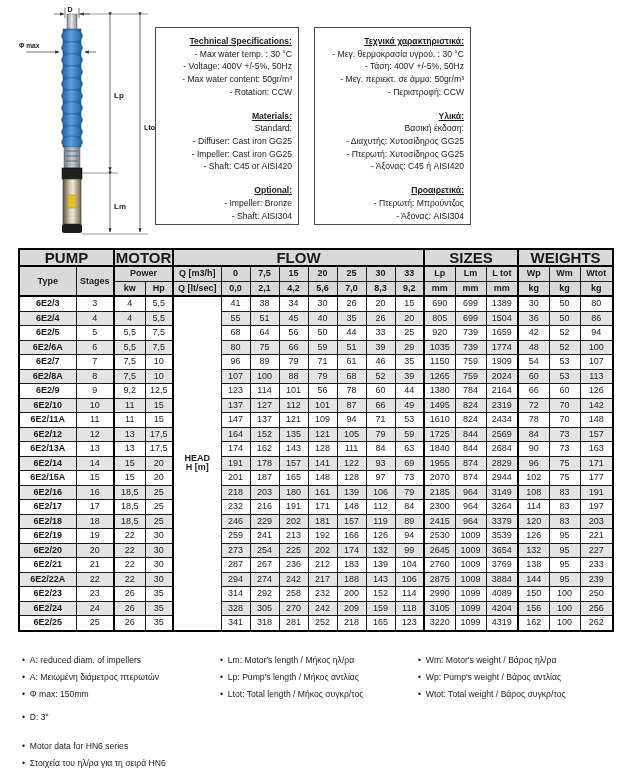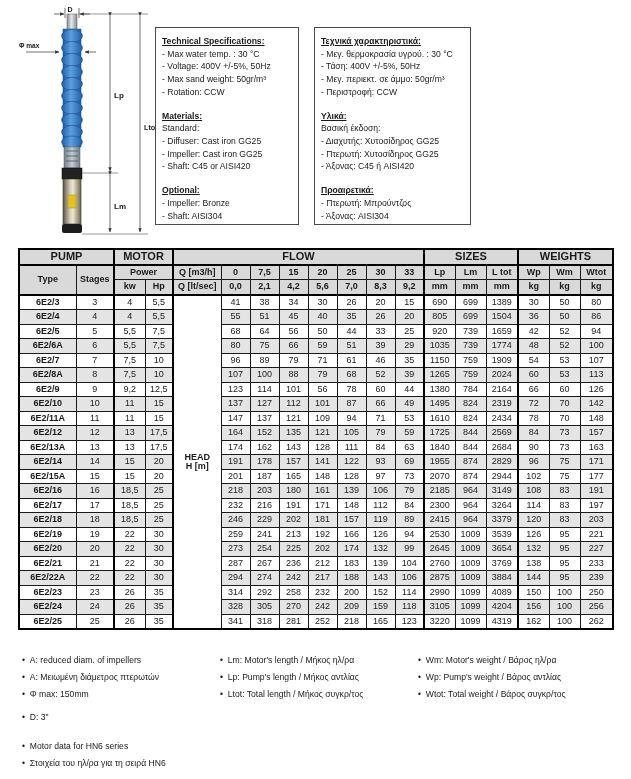--- a/index.html
+++ b/index.html
@@ -1,37 +1,37 @@
 <!DOCTYPE html>
 <html><head>
 <meta charset="utf-8">
 <style>
   html,body{margin:0;padding:0;background:#fff;}
   .page{position:relative;width:631px;height:779px;background:#fff;overflow:hidden;
         font-family:"Liberation Sans",sans-serif;color:#1a1a1a;}
 
   
   .spec-box{position:absolute;border:1px solid #4a4a4a;background:#fff;
-            font-size:8.6px;line-height:1.48;padding:7px 6px;box-sizing:border-box;}
+            font-size:8.6px;line-height:1.48;padding:7px 6px;box-sizing:border-box;text-align:right;}
   .spec-box .line{white-space:nowrap;}
   .spec-title{font-weight:bold;text-decoration:underline;}
   .mt{margin-top:11px;}
   #spec-en{left:155px;top:27px;width:144px;height:198px;}
   #spec-gr{left:314px;top:27px;width:157px;height:198px;}
 
   
   #diagram{position:absolute;left:18px;top:6px;width:138px;height:234px;}
 
   
   table.pump{position:absolute;left:18px;top:248px;border-collapse:collapse;
              table-layout:fixed;width:594px;border:2px solid #000;}
   table.pump th,table.pump td{border:1px solid #1a1a1a;padding:0;text-align:center;
              font-size:9px;height:13.5px;line-height:1;overflow:hidden;white-space:nowrap;}
   table.pump th{background:#d9d9d9;font-weight:bold;}
-  table.pump thead tr.grp th{font-size:11px;border-bottom:2px solid #000;}
+  table.pump thead tr.grp th{font-size:15px;border-bottom:2px solid #000;}
   table.pump th.hb{border-bottom:2px solid #000;}
   .b-med{border-left:2px solid #000 !important;}
   tbody tr.alt td{background:#e4e4e4;}
   td.c-type{font-weight:bold;}
   td.head-cell{background:#fff !important;font-weight:bold;font-size:9.5px;
                border-right:2px solid #000;vertical-align:middle;line-height:1.3;}
 
   
   .notes{position:absolute;top:652px;left:0;width:631px;font-size:8.6px;}
   .notes .col{position:absolute;top:0;}
@@ -123,21 +123,21 @@
     <text x="96" y="203" font-size="8" font-weight="bold" fill="#1a1a1a">Lm</text>
 
     <line x1="122" y1="10" x2="122" y2="226" stroke="#333" stroke-width="0.7" marker-start="url(#ah)" marker-end="url(#ah)"></line>
     <text x="126" y="124" font-size="7.2" font-weight="bold" fill="#1a1a1a">Ltot</text>
   </svg>
 
   <div id="spec-en" class="spec-box">
     <div class="line spec-title">Technical Specifications:</div>
     <div class="line">- Max water temp. : 30 °C</div>
     <div class="line">- Voltage: 400V +/-5%, 50Hz</div>
-    <div class="line">- Max sand weight: 50gr/m³</div>
+    <div class="line">- Max water content: 50gr/m³</div>
     <div class="line">- Rotation: CCW</div>
     <div class="line spec-title mt">Materials:</div>
     <div class="line">Standard:</div>
     <div class="line">- Diffuser: Cast iron GG25</div>
     <div class="line">- Impeller: Cast iron GG25</div>
     <div class="line">- Shaft: C45 or AISI420</div>
     <div class="line spec-title mt">Optional:</div>
     <div class="line">- Impeller: Bronze</div>
     <div class="line">- Shaft: AISI304</div>
   </div>

